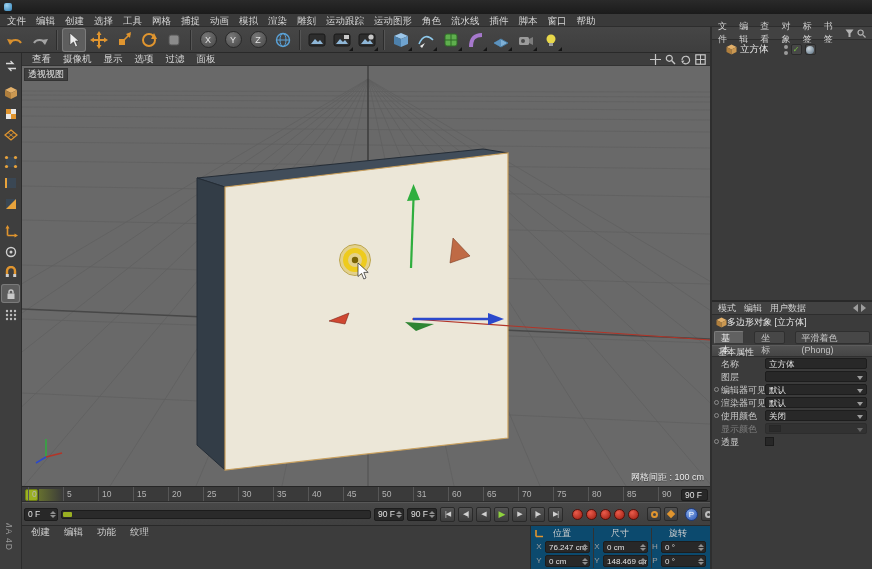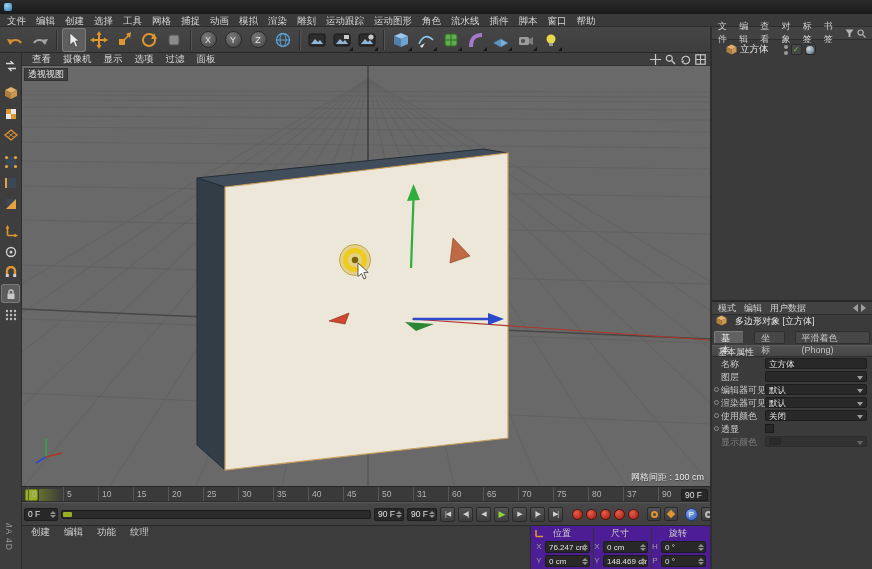--- a/index.html
+++ b/index.html
@@ -54,21 +54,21 @@
 .rec{width:11px;height:11px;border-radius:50%;background:radial-gradient(circle at 35% 30%,#ea5b4b,#9c1d10);border:1px solid #55100a;flex:0 0 auto}
 .sq{width:14px;height:14px;background:linear-gradient(#515151,#3c3c3c);border:1px solid #2a2a2a;border-radius:2px;display:flex;align-items:center;justify-content:center;flex:0 0 auto}
 .ring{width:7px;height:7px;border:2px solid #e0952f;border-radius:50%}
 .diam{width:6px;height:6px;background:#e0952f;transform:rotate(45deg)}
 .gear{width:7px;height:7px;border:2px solid #bdbdbd;border-radius:50%}
 .pball{width:13px;height:13px;border-radius:50%;background:radial-gradient(circle at 35% 30%,#86abe8,#2b55b5);border:1px solid #1d3a7d;color:#fff;font-size:8px;display:flex;align-items:center;justify-content:center;flex:0 0 auto}
 
 .bottomstrip{position:absolute;left:22px;top:525px;width:688px;height:44px;background:#3c3c3c;border-top:1px solid #292929}
 .mattabs{position:absolute;left:2px;top:0;height:13px;display:flex;align-items:center;font-size:9.5px;color:#d2d2d2}
 .mattabs span{padding:0 7px}
-.coords{position:absolute;left:508px;top:0;width:200px;height:44px;background:#4c1d95;border-left:1px solid #2a2a2a}
+.coords{position:absolute;left:508px;top:0;width:200px;height:44px;background:#0c4a6e;border-left:1px solid #2a2a2a}
 .cghead{position:absolute;top:1px;font-size:9px;color:#cfcfcf}
 .cgsep{position:absolute;top:2px;width:1px;height:40px;background:#323232}
 .ccell{position:absolute;width:56px;height:13px;display:flex;align-items:center;gap:2px}
 .caxis{font-size:8px;color:#9f9f9f;width:8px;text-align:center}
 .cfld{width:45px;height:12px;font-size:8px;padding-right:8px}
 
 .vsplit{position:absolute;left:710px;top:27px;width:2px;height:542px;background:#2e2e2e}
 .rightpanel{position:absolute;left:712px;top:27px;width:160px;height:542px;background:#3b3b3b}
 .pmenu{height:13px;background:#424242;border-bottom:1px solid #2d2d2d;display:flex;align-items:center;font-size:9px;color:#d2d2d2;padding:0 2px}
 .pmenu span{padding:0 4px}
@@ -76,21 +76,21 @@
 .om{position:absolute;left:0;top:0;width:160px;height:273px}
 .omrow{position:absolute;left:0;top:16px;width:160px;height:13px;display:flex;align-items:center;gap:3px;padding-left:14px;font-size:9.5px;color:#e8e8e8}
 .vdots{display:flex;flex-direction:column;gap:2px;margin-left:12px}
 .vdots i{width:4px;height:4px;border-radius:50%;background:#9b9b9b}
 .tagtile{width:11px;height:11px;background:#474747;border:1px solid #2b2b2b;border-radius:2px;display:flex;align-items:center;justify-content:center;font-size:8px;color:#74c13e;line-height:1}
 .phong{width:8px;height:8px;border-radius:50%;background:radial-gradient(circle at 35% 30%,#cfd8de,#5a7184)}
 .am{position:absolute;left:0;top:273px;width:160px;height:269px;border-top:2px solid #292929;background:#3b3b3b}
 .histbtn{width:0;height:0;border-top:4px solid transparent;border-bottom:4px solid transparent}
 .hback{border-right:5px solid #9d9d9d}
 .hfwd{border-left:5px solid #9d9d9d}
-.amtitle{height:14px;display:flex;align-items:flex-start;gap:8px;padding-left:4px;font-size:9px;color:#e6e6e6}
+.amtitle{height:14px;display:flex;align-items:center;gap:0;padding-left:4px;font-size:9px;color:#e6e6e6}
 .amtabs{height:16px;display:flex;gap:10px;padding:1px 2px;align-items:center}
 .atab{padding:0 6px;height:13px;line-height:12px;font-size:9px;background:#474747;border:1px solid #2f2f2f;border-radius:2px;color:#c3c3c3}
 .atab.active{background:#616161;border-color:#7c7c7c #393939 #393939 #7c7c7c;color:#f2f2f2}
 .amsection{height:12px;line-height:12px;background:linear-gradient(#515151,#454545);border-top:1px solid #5c5c5c;border-bottom:1px solid #2f2f2f;padding-left:6px;font-size:9px;color:#dedede}
 .arow{height:13px;position:relative;font-size:9px;color:#c9c9c9}
 .lbl{position:absolute;left:9px;top:1px}
 .lbl.dim{color:#7e7e7e}
 .kdot{position:absolute;left:2px;top:4px;width:5px;height:5px;border:1px solid #8b8b8b;border-radius:50%}
 .afld{position:absolute;left:53px;top:1px;width:102px;height:11px}
 .dd::after{content:"";position:absolute;right:3px;top:4px;border-left:3.5px solid transparent;border-right:3.5px solid transparent;border-top:4px solid #9d9d9d}
@@ -447,21 +447,21 @@
       <span class="tick">35</span>
       <span class="tick">40</span>
       <span class="tick">45</span>
       <span class="tick">50</span>
       <span class="tick">31</span>
       <span class="tick">60</span>
       <span class="tick">65</span>
       <span class="tick">70</span>
       <span class="tick">75</span>
       <span class="tick">80</span>
-      <span class="tick">37</span>
+      <span class="tick">85</span>
       <span class="tick">90</span>
     </div>
     <div class="fld rangeend">90 F</div>
   </div>
 
   <div class="transport">
     <div class="fld frfld"><span>0 F</span><span class="spin">
           <i class="up"></i>
           <i class="dn"></i>
         </span></div>
@@ -645,24 +645,24 @@
         <i class="kdot"></i>
         <span class="lbl">渲染器可见</span>
         <div class="fld afld dd">默认</div>
       </div>
       <div class="arow">
         <i class="kdot"></i>
         <span class="lbl">使用颜色</span>
         <div class="fld afld dd">关闭</div>
       </div>
       <div class="arow">
+        <span class="lbl dim">显示颜色</span>
+        <div class="fld afld dd disabled"><span class="swatch"></span></div>
+      </div>
+      <div class="arow">
         <i class="kdot"></i>
         <span class="lbl">透显</span>
         <div class="chk"></div>
       </div>
-      <div class="arow">
-        <span class="lbl dim">显示颜色</span>
-        <div class="fld afld dd disabled"><span class="swatch"></span></div>
-      </div>
     </div>
   </div>
 
 </div>
 
 </body></html>

